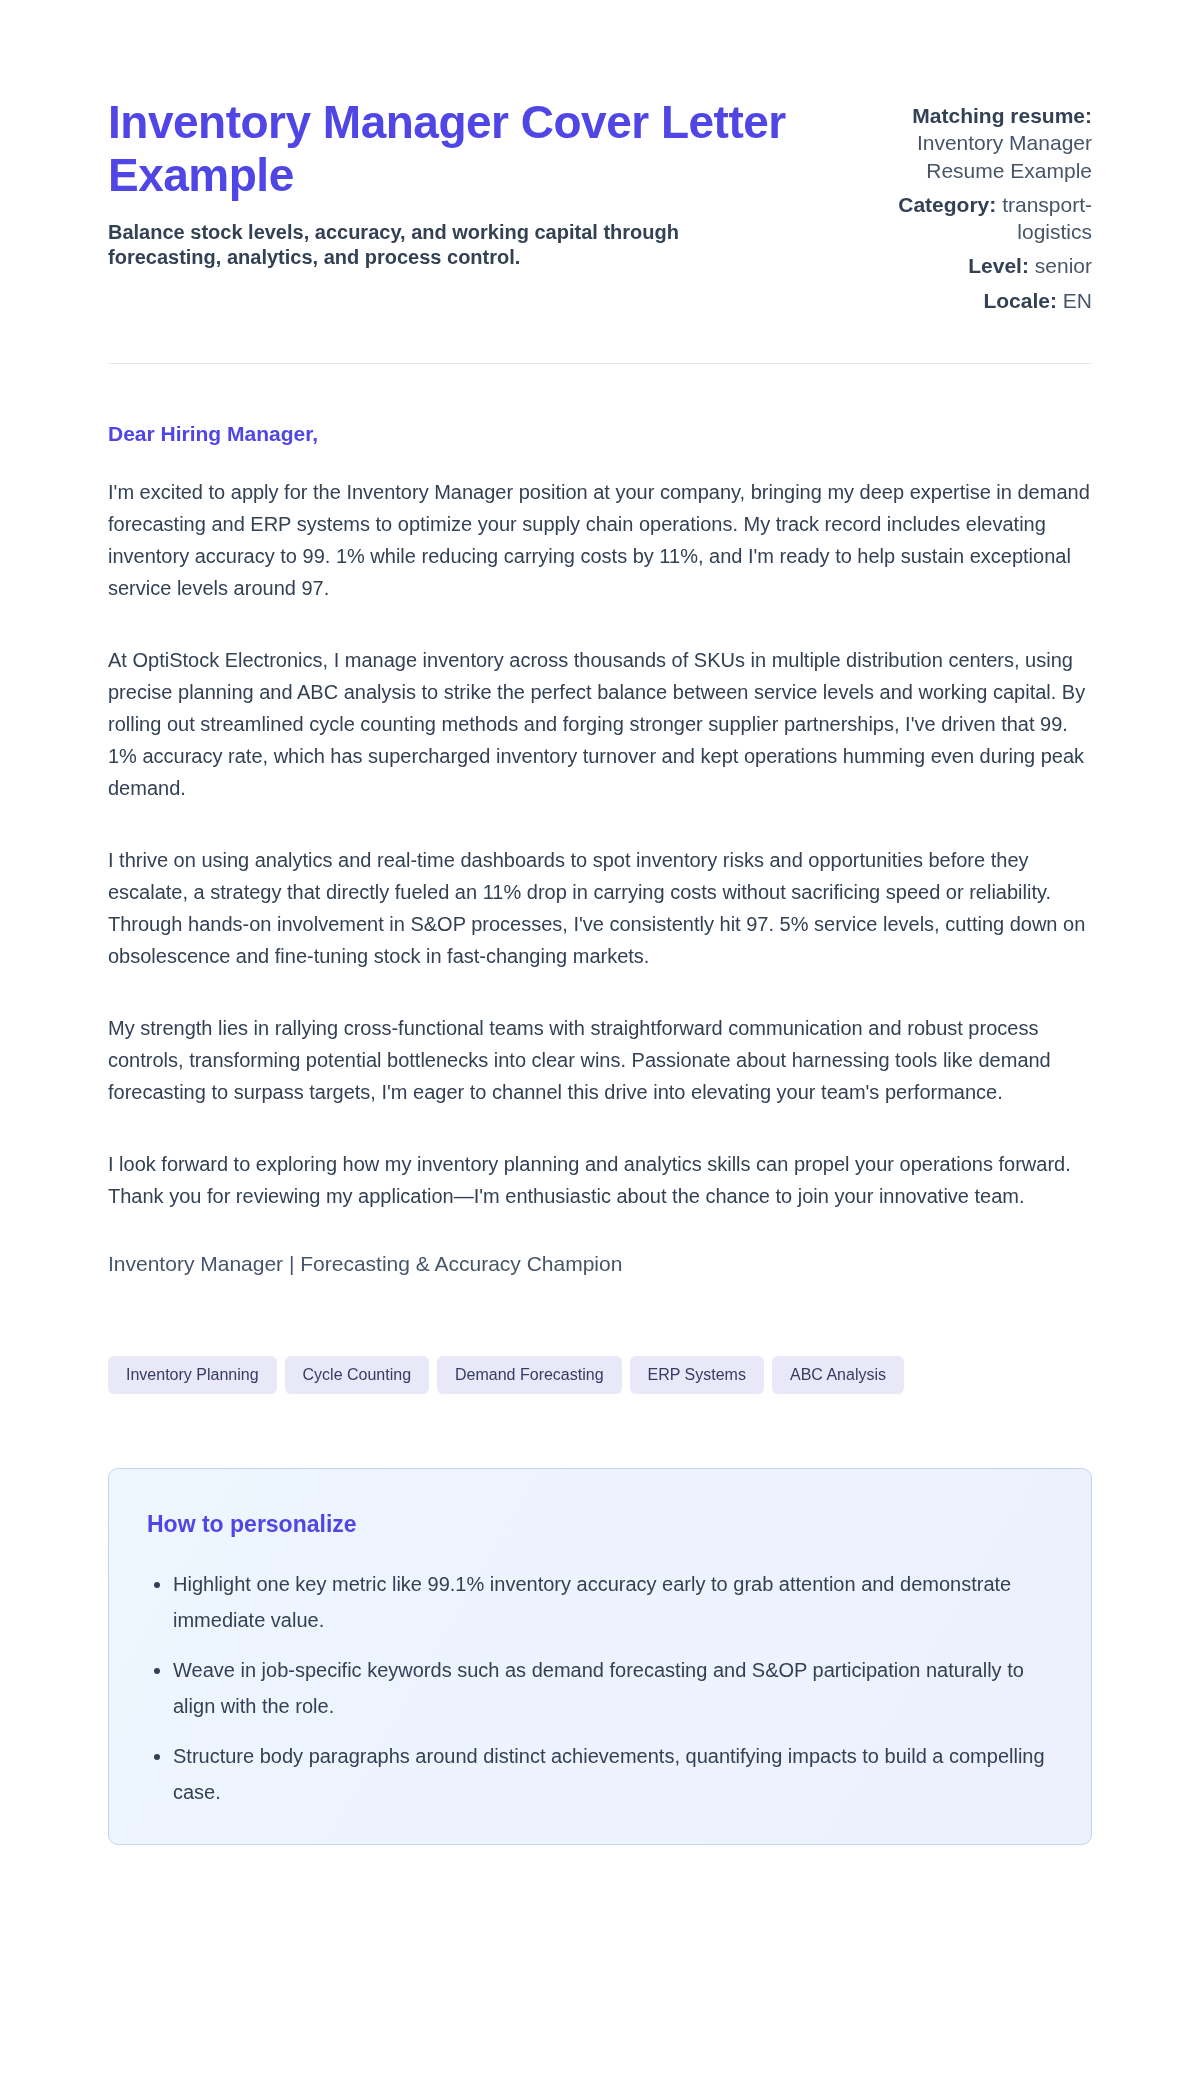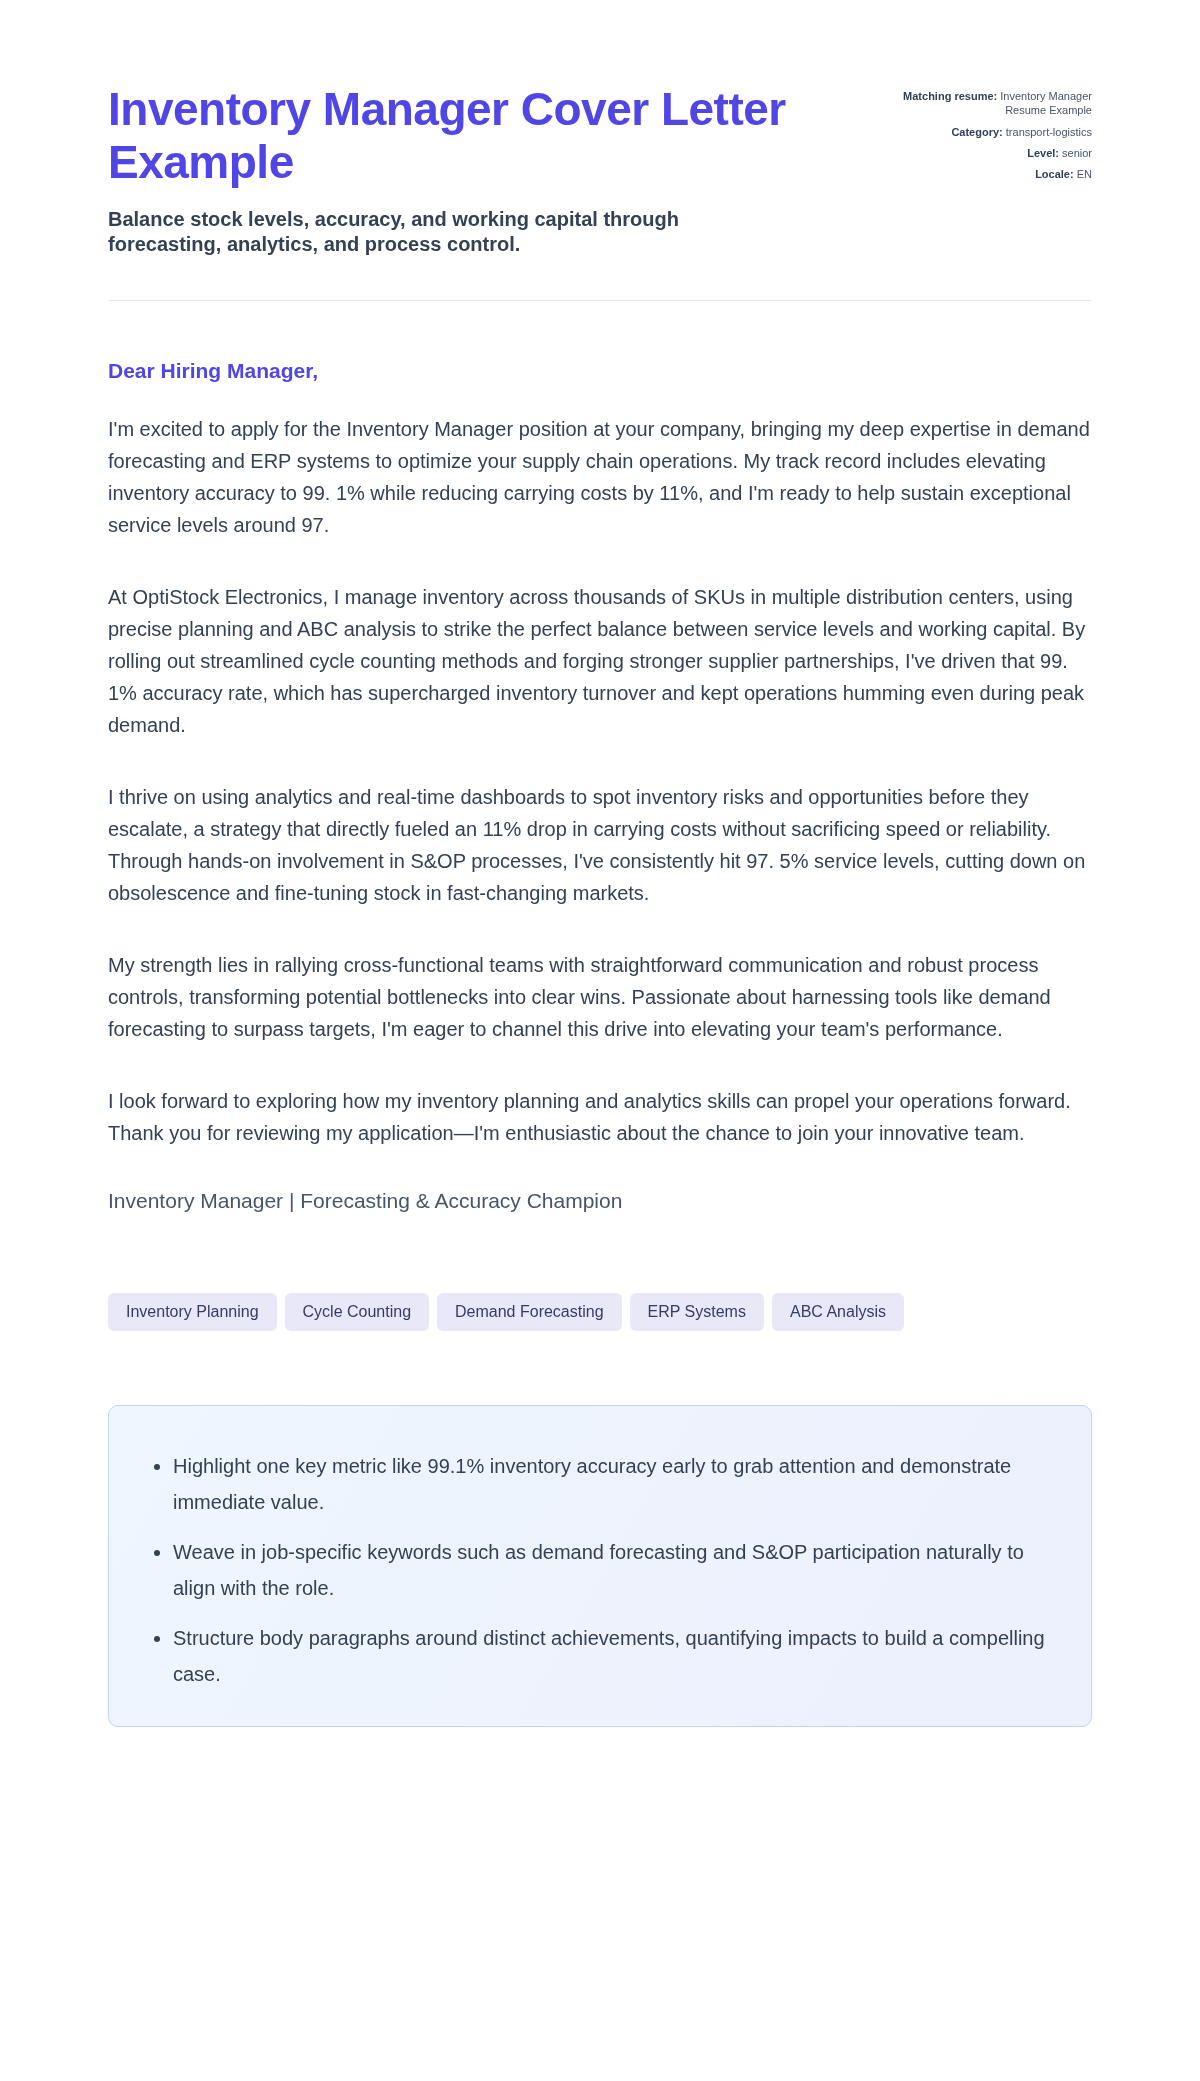--- a/index.html
+++ b/index.html
@@ -11,21 +11,21 @@
     color: #334155;
   }
   .page {
     width: 1200px;
     min-height: 2081px;
     background: #ffffff;
     margin: 0 auto;
   }
   .container {
     width: 984px;
-    margin: 3px auto;
+    margin: 16px auto;
     padding: 80px 0 64px 0;
   }
 
   
   .header {
     display: flex;
     justify-content: space-between;
     align-items: flex-start;
   }
   .header-left { max-width: 680px; }
@@ -40,21 +40,21 @@
   .subtitle {
     margin: 0;
     font-size: 20px;
     line-height: 1.28;
     font-weight: 700;
     color: #334155;
   }
   .header-meta {
     width: 210px;
     text-align: right;
-    font-size: 11px;
+    font-size: 21px;
     line-height: 1.3;
     padding-top: 6px;
   }
   .meta-row { margin-bottom: 7px; }
   .meta-label { font-weight: 700; color: #334155; }
   .meta-value { font-weight: 400; color: #475569; }
 
   .divider {
     border: none;
     border-top: 1px solid #e2e8f0;
@@ -176,20 +176,21 @@
 
     <div class="tags">
       <span class="tag">Inventory Planning</span>
       <span class="tag">Cycle Counting</span>
       <span class="tag">Demand Forecasting</span>
       <span class="tag">ERP Systems</span>
       <span class="tag">ABC Analysis</span>
     </div>
 
     <section class="personalize">
+      <h2>How to personalize</h2>
       <ul>
         <li>Highlight one key metric like 99.1% inventory accuracy early to grab attention and demonstrate immediate value.</li>
         <li>Weave in job-specific keywords such as demand forecasting and S&amp;OP participation naturally to align with the role.</li>
         <li>Structure body paragraphs around distinct achievements, quantifying impacts to build a compelling case.</li>
       </ul>
     </section>
 
   </div>
 </div>
 

